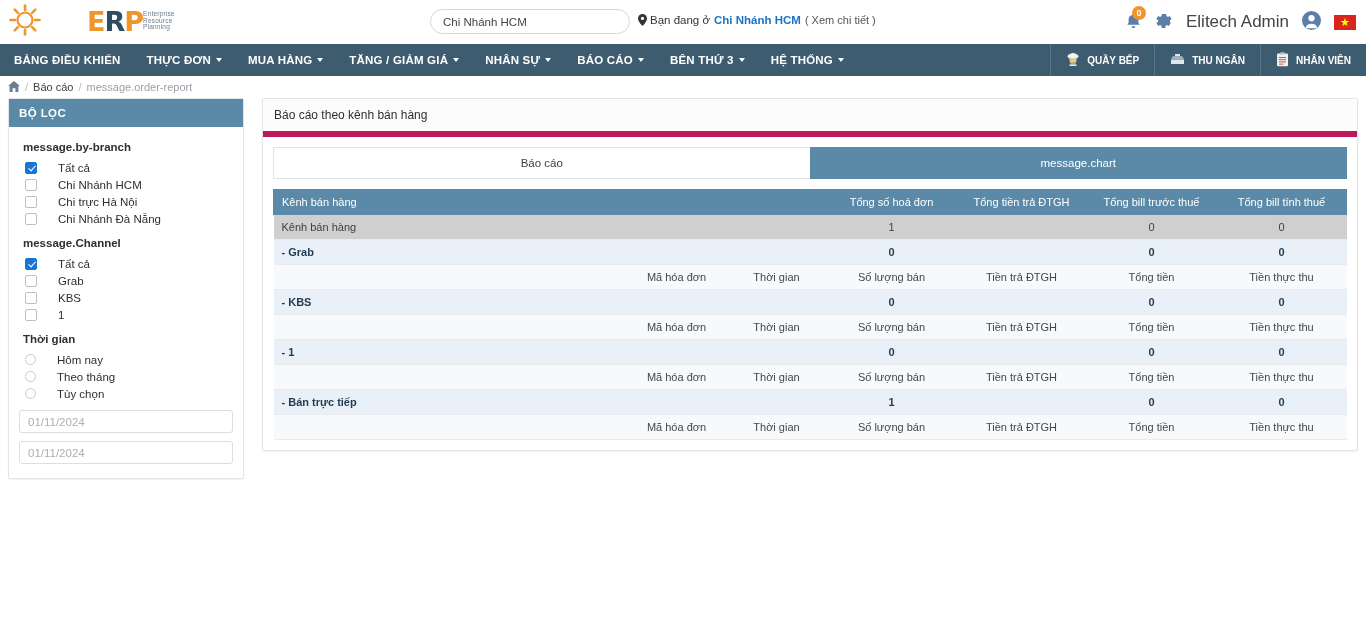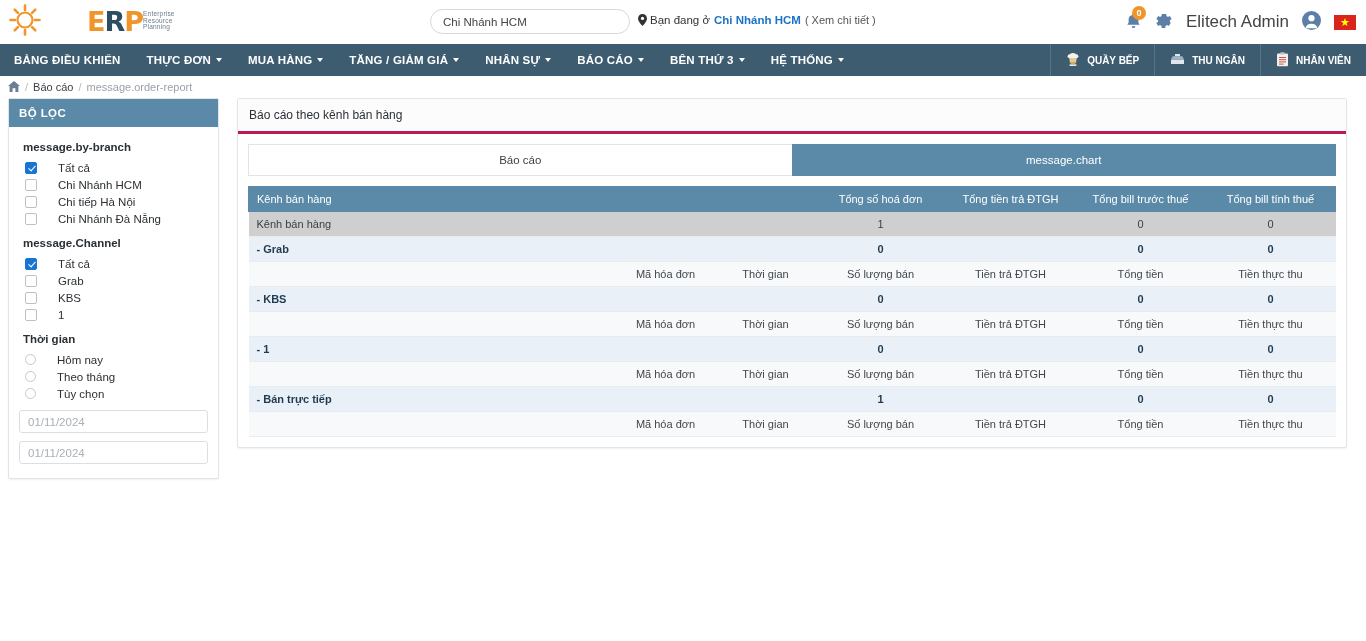--- a/index.html
+++ b/index.html
@@ -158,21 +158,21 @@
     color: #3a3f44;
   }
   .bc-sep { color: #b6bcc2; }
   .bc-muted { color: #9aa1a8; }
 
   
   .page { display: flex; padding: 0 8px; gap: 18px; align-items: flex-start; }
 
   
   .sidebar {
-    width: 211px;
+    width: 236px;
     background: #fff;
     border: 1px solid #e2e5e8;
     border-radius: 2px;
     box-shadow: 0 1px 2px rgba(0,0,0,.06);
   }
   .sidebar-head {
     background: #5b8aa8;
     color: #fff;
     font-size: 11.5px;
     font-weight: bold;
@@ -246,21 +246,21 @@
     background: #fff;
     border: 1px solid #e2e5e8;
     border-radius: 2px;
     box-shadow: 0 1px 2px rgba(0,0,0,.06);
     max-width: 1110px;
   }
   .panel-title {
     padding: 9px 11px;
     font-size: 12px;
     color: #2b3034;
-    border-bottom: 3px solid #be185d;
+    border-bottom: 6px solid #be185d;
     background: #fcfcfd;
   }
   .panel-body { padding: 10px; }
 
   .tabs { display: flex; }
   .tab {
     flex: 1;
     text-align: center;
     padding: 9px 4px;
     font-size: 11.5px;
@@ -480,21 +480,21 @@
         <div class="filter-row">
           <span class="cb checked"></span>
           <span class="filter-label">Tất cả</span>
         </div>
         <div class="filter-row">
           <span class="cb"></span>
           <span class="filter-label">Chi Nhánh HCM</span>
         </div>
         <div class="filter-row">
           <span class="cb"></span>
-          <span class="filter-label">Chi tiếp Hà Nội</span>
+          <span class="filter-label">Chi trực Hà Nội</span>
         </div>
         <div class="filter-row">
           <span class="cb"></span>
           <span class="filter-label">Chi Nhánh Đà Nẵng</span>
         </div>
         <div class="filter-group-title" style="margin-top: 10px;">message.Channel</div>
         <div class="filter-row">
           <span class="cb checked"></span>
           <span class="filter-label">Tất cả</span>
         </div>

